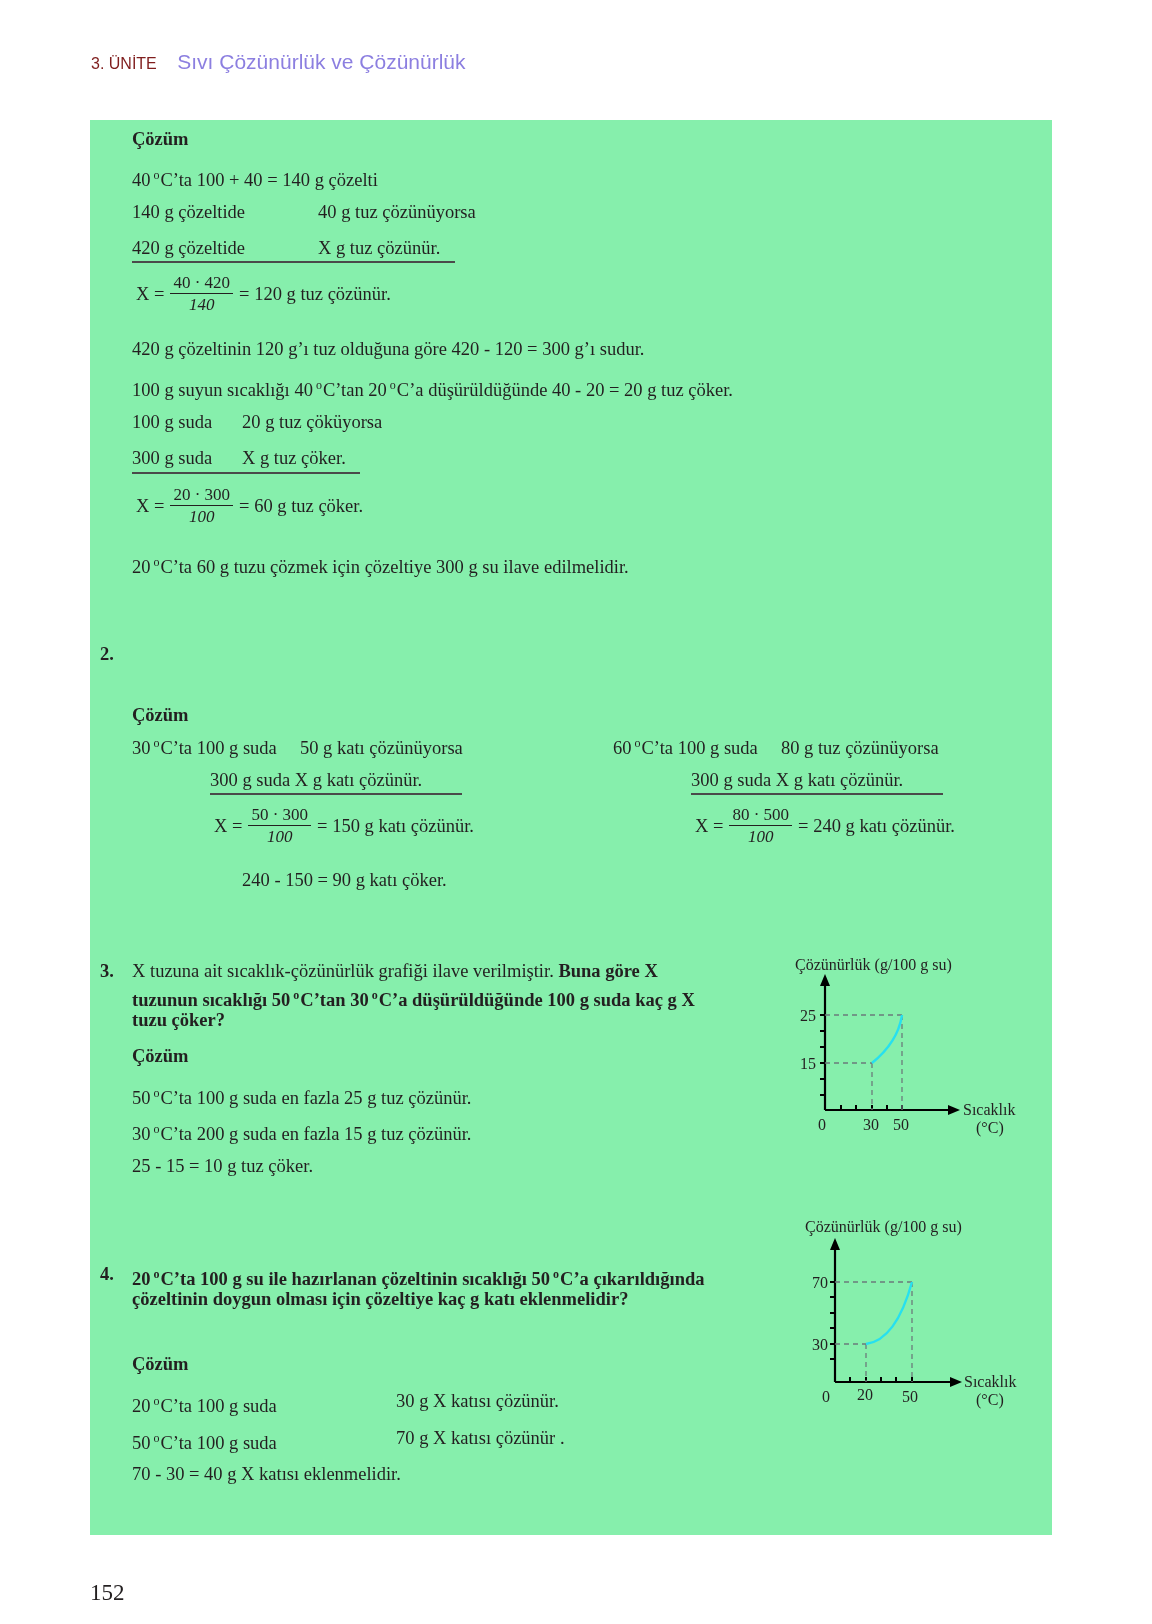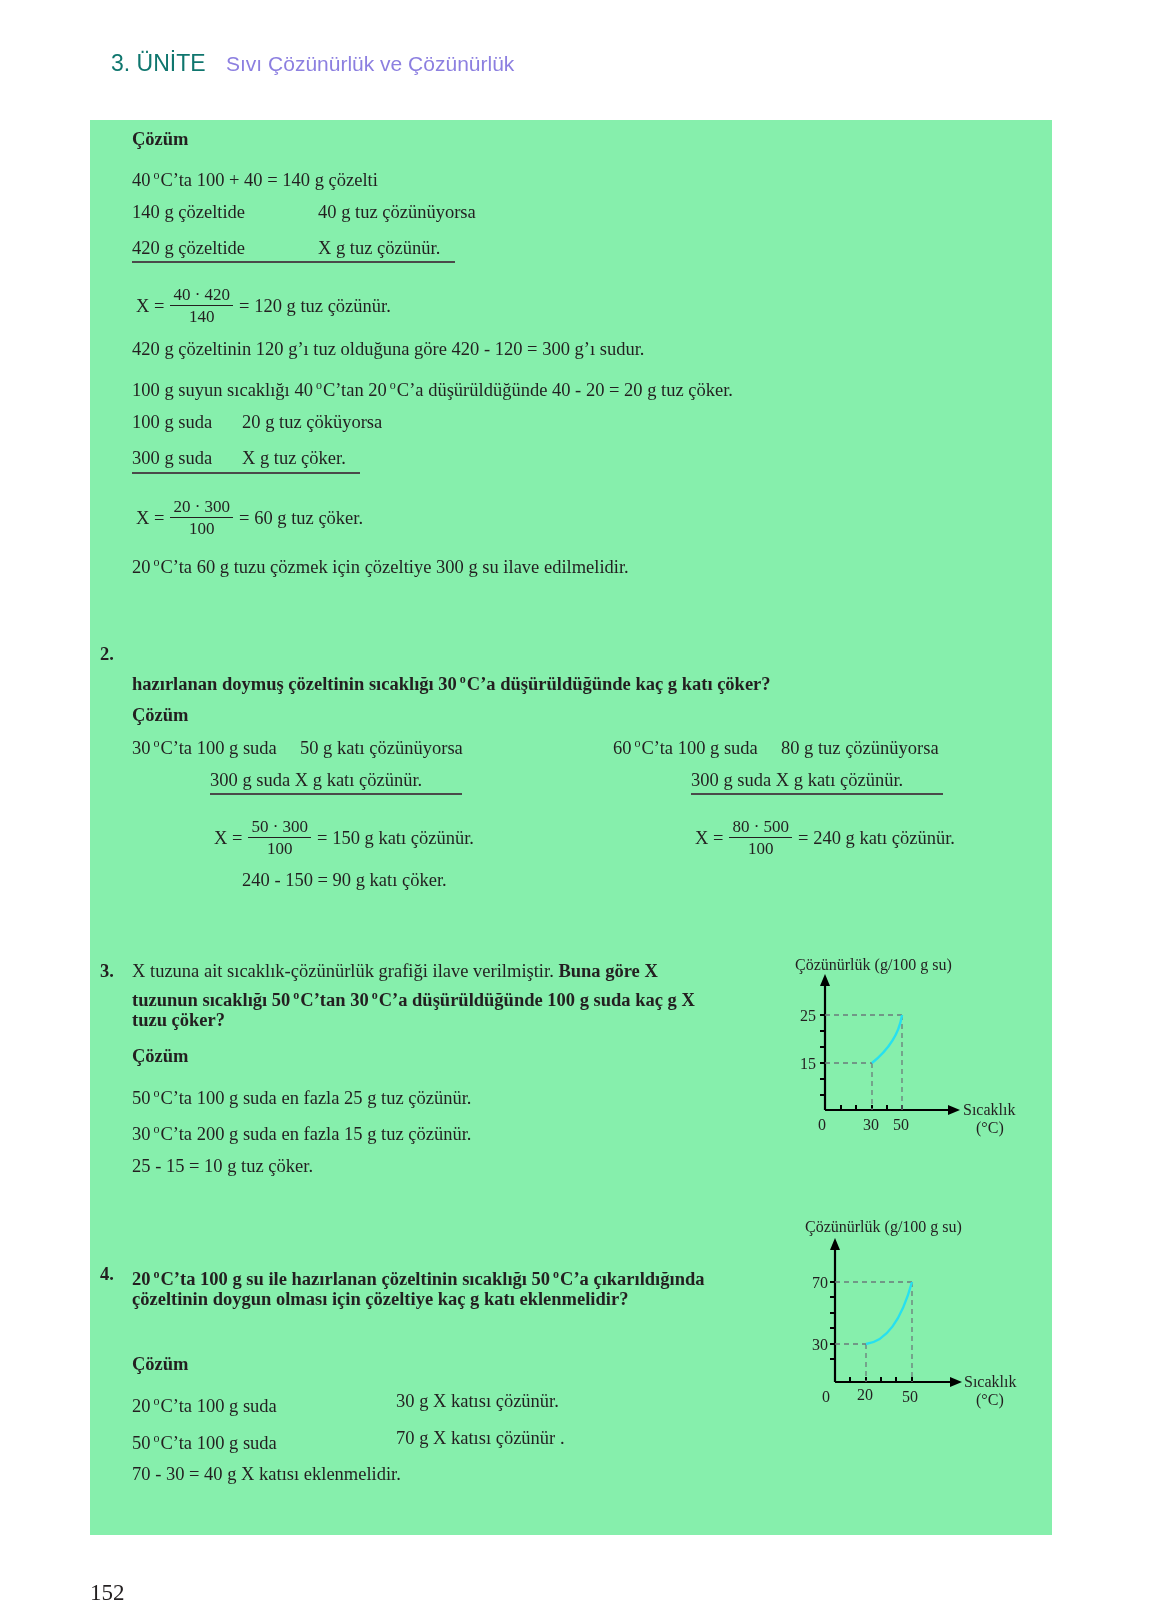--- a/index.html
+++ b/index.html
@@ -1,29 +1,29 @@
 <!DOCTYPE html>
 <html><head>
 <meta charset="utf-8">
 <style>
   html, body { margin:0; padding:0; }
   body { width:1152px; height:1624px; background:#ffffff; position:relative; overflow:hidden;
          font-family:"Liberation Serif", "DejaVu Serif", serif; color:#231f20; }
   .header { position:absolute; left:91px; top:50px; font-family:"Liberation Sans","DejaVu Sans",sans-serif; white-space:nowrap; }
-  .unit { color:#0f766e; font-size:23px;margin-left:20px; }
+  .unit { color:#7f1d1d; font-size:16px; }
   .unit-title { color:#8c7fe0; font-size:21px; margin-left:16px; }
   .panel { position:absolute; left:90px; top:120px; width:962px; height:1415px; background:#86efac; }
   .t { position:absolute; font-size:18.5px; white-space:nowrap; line-height:22px; }
   .b { font-weight:bold; }
   .deg { font-size:12px; vertical-align:7px; margin:0 1px 0 3px; }
   .rule { position:absolute; height:1.5px; background:#4a4a4a; }
   .frac { position:absolute; font-size:18.5px; white-space:nowrap; display:flex; align-items:center; }
-  .frac .fr { display:inline-flex; flex-direction:column; align-items:center; margin:12px 6px; font-size:17px; }
+  .frac .fr { display:inline-flex; flex-direction:column; align-items:center; margin:0 6px; font-size:17px; }
   .frac .num { border-bottom:1.3px solid #231f20; padding:0 3px; line-height:20px; }
-  .frac .den { line-height:22px; }
+  .frac .den { line-height:22px;font-style:italic; }
   .qnum { position:absolute; font-weight:bold; font-size:18.5px; }
   .pagenum { position:absolute; left:90px; top:1580px; font-size:23px; }
   svg text { font-family:"Liberation Serif","DejaVu Serif",serif; fill:#231f20; }
 </style>
 </head>
 <body>
 
 <div class="header">
   <span class="unit">3. ÜNİTE</span>
   <span class="unit-title">Sıvı Çözünürlük ve Çözünürlük</span>
@@ -63,23 +63,20 @@
         <span class="num">20 · 300</span>
         <span class="den">100</span>
       </span>
     <span>= 60 g  tuz çöker.</span>
   </div>
   <div class="t" style="left:42px;top:431px">
     <span>20</span><span class="deg">o</span><span>C’ta 60 g tuzu çözmek için çözeltiye 300 g su ilave edilmelidir.</span>
   </div>
 
   <div class="qnum" style="left:10px;top:523px;line-height:22px">2.</div>
-  <div class="t b" style="left:42px;top:548px">
-    <span>hazırlanan doymuş çözeltinin sıcaklığı 30</span><span class="deg">o</span><span>C’a düşürüldüğünde kaç g katı çöker?</span>
-  </div>
   <div class="t b" style="left:42px;top:584px">Çözüm</div>
   <div class="t" style="left:42px;top:612px">
     <span>30</span><span class="deg">o</span><span style="white-space:pre">C’ta 100 g suda     50 g katı çözünüyorsa</span>
   </div>
   <div class="t" style="left:120px;top:649px">300 g suda    X g katı çözünür.</div>
   <div class="rule" style="left:120px;top:673px;width:252px"></div>
   <div class="frac" style="left:124px;top:685px">
     <span>X =</span>
     <span class="fr">
         <span class="num">50 · 300</span>

